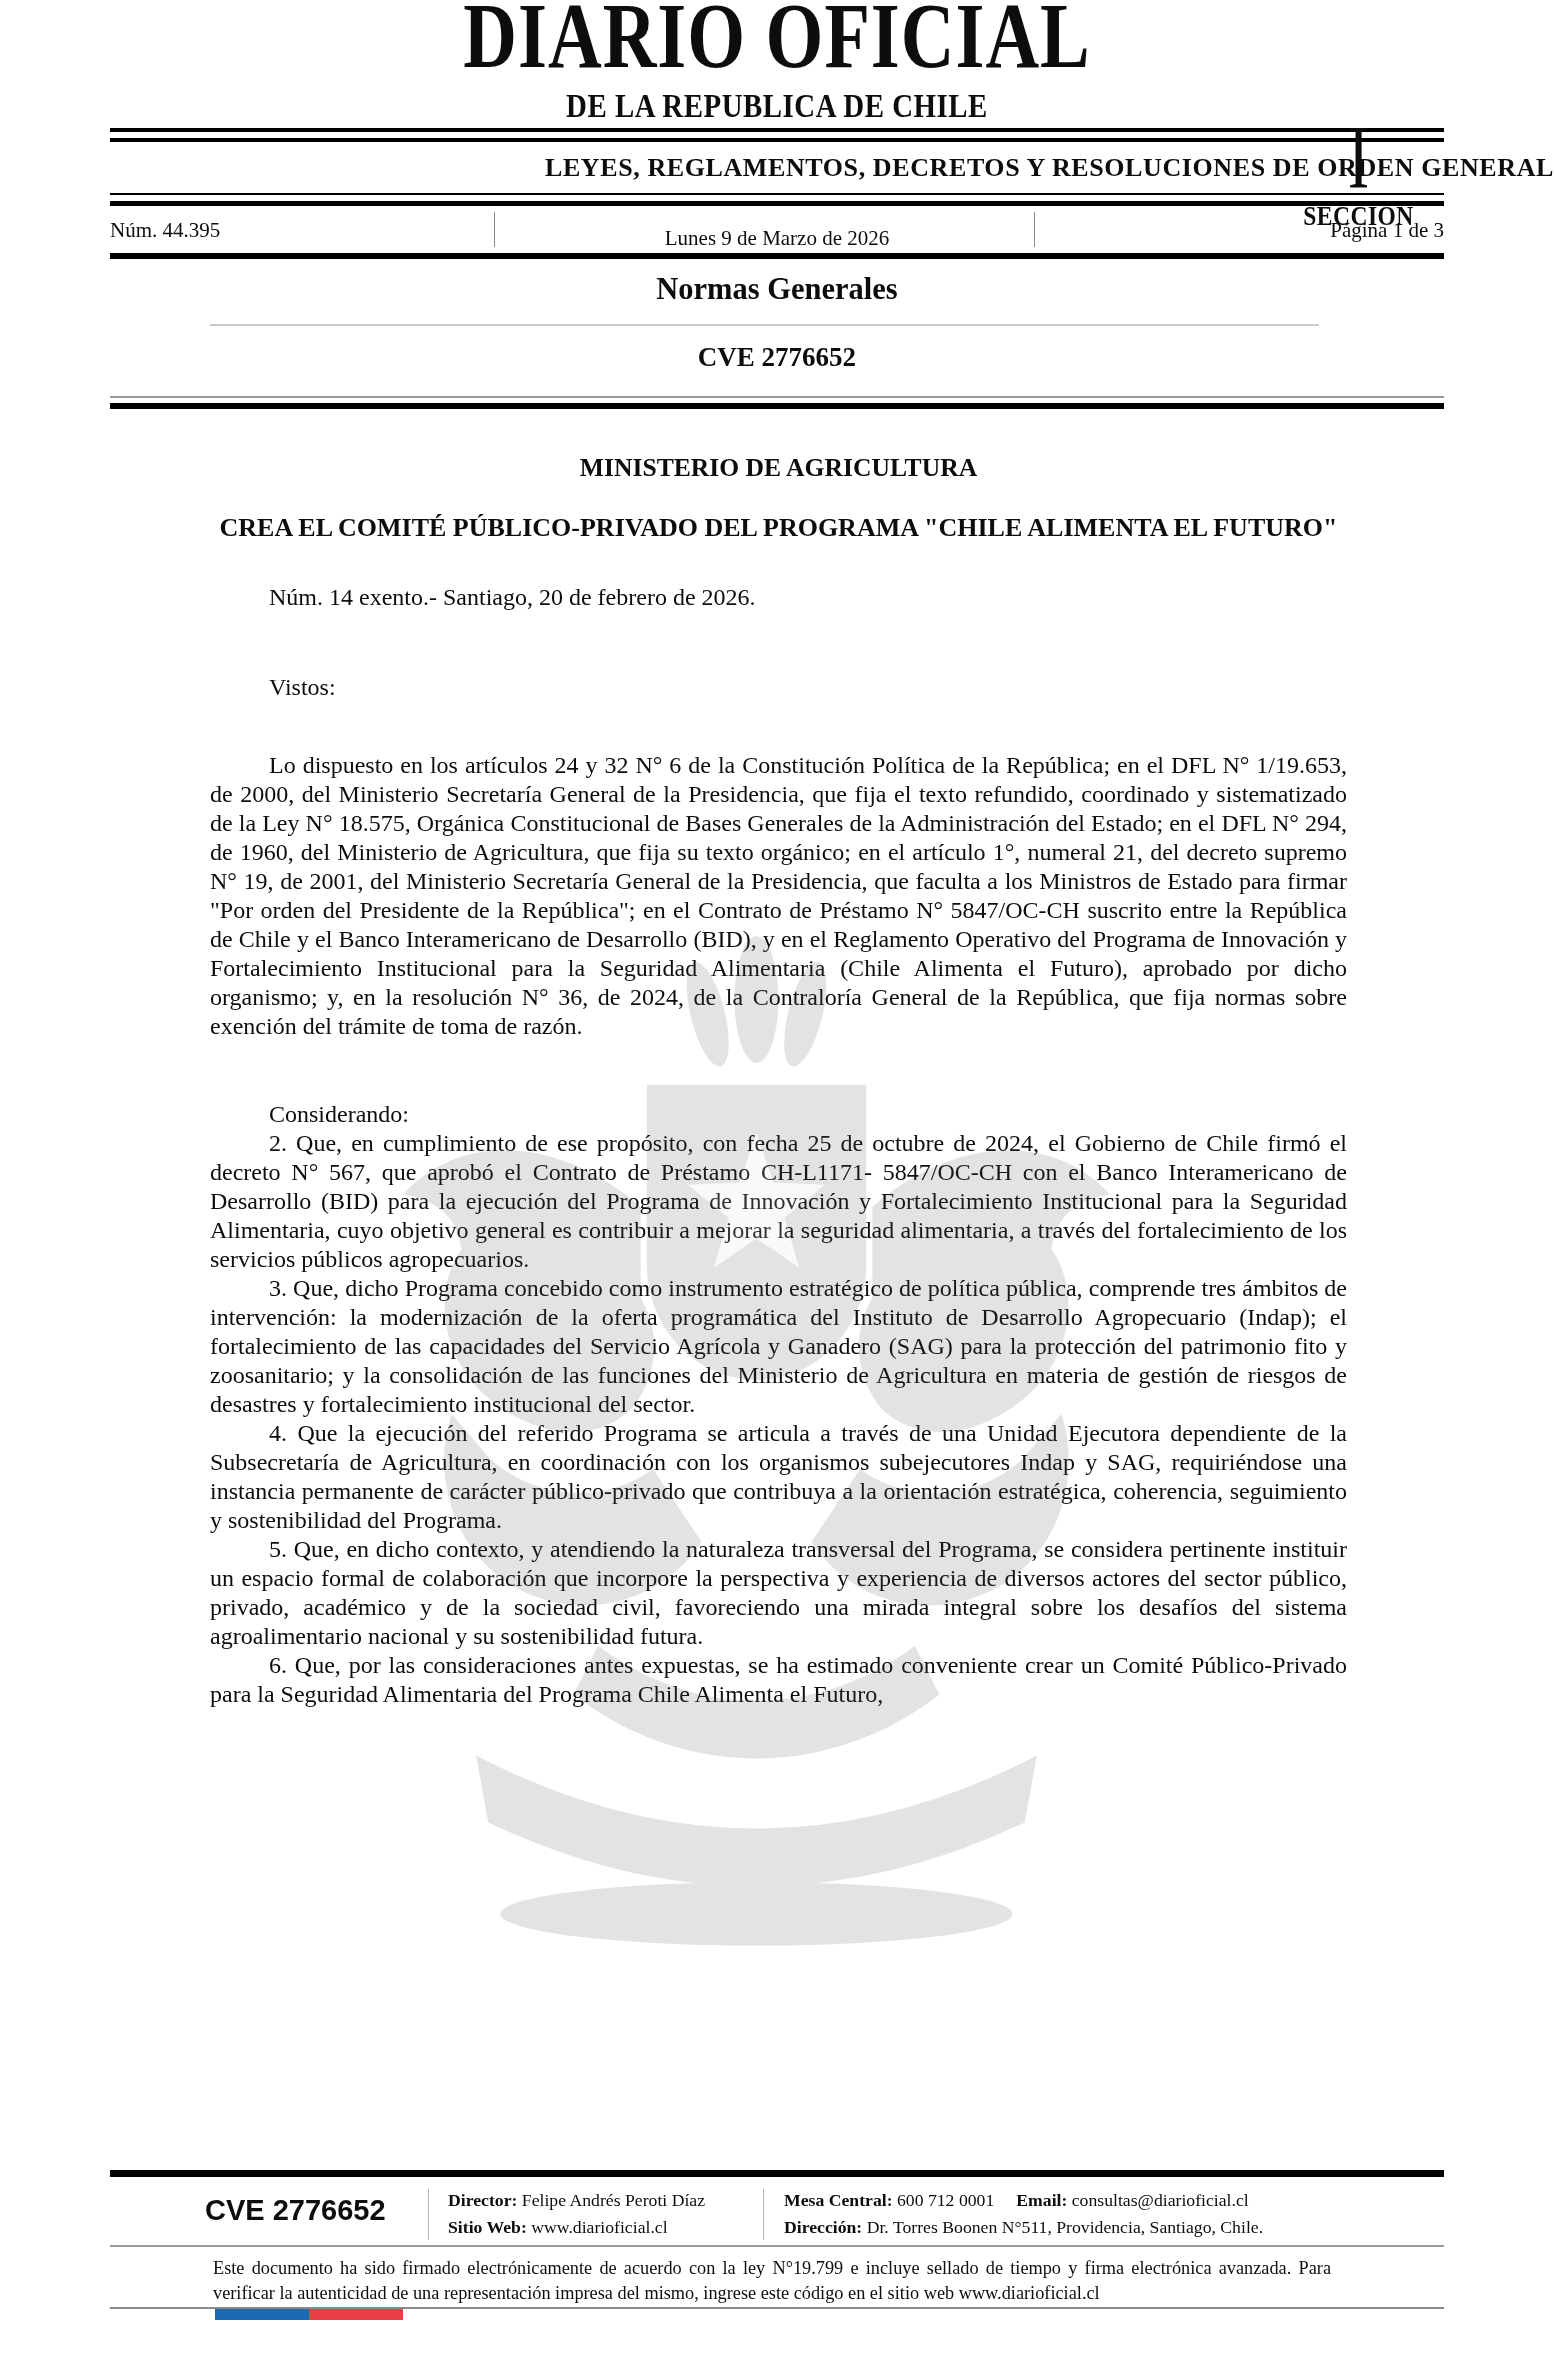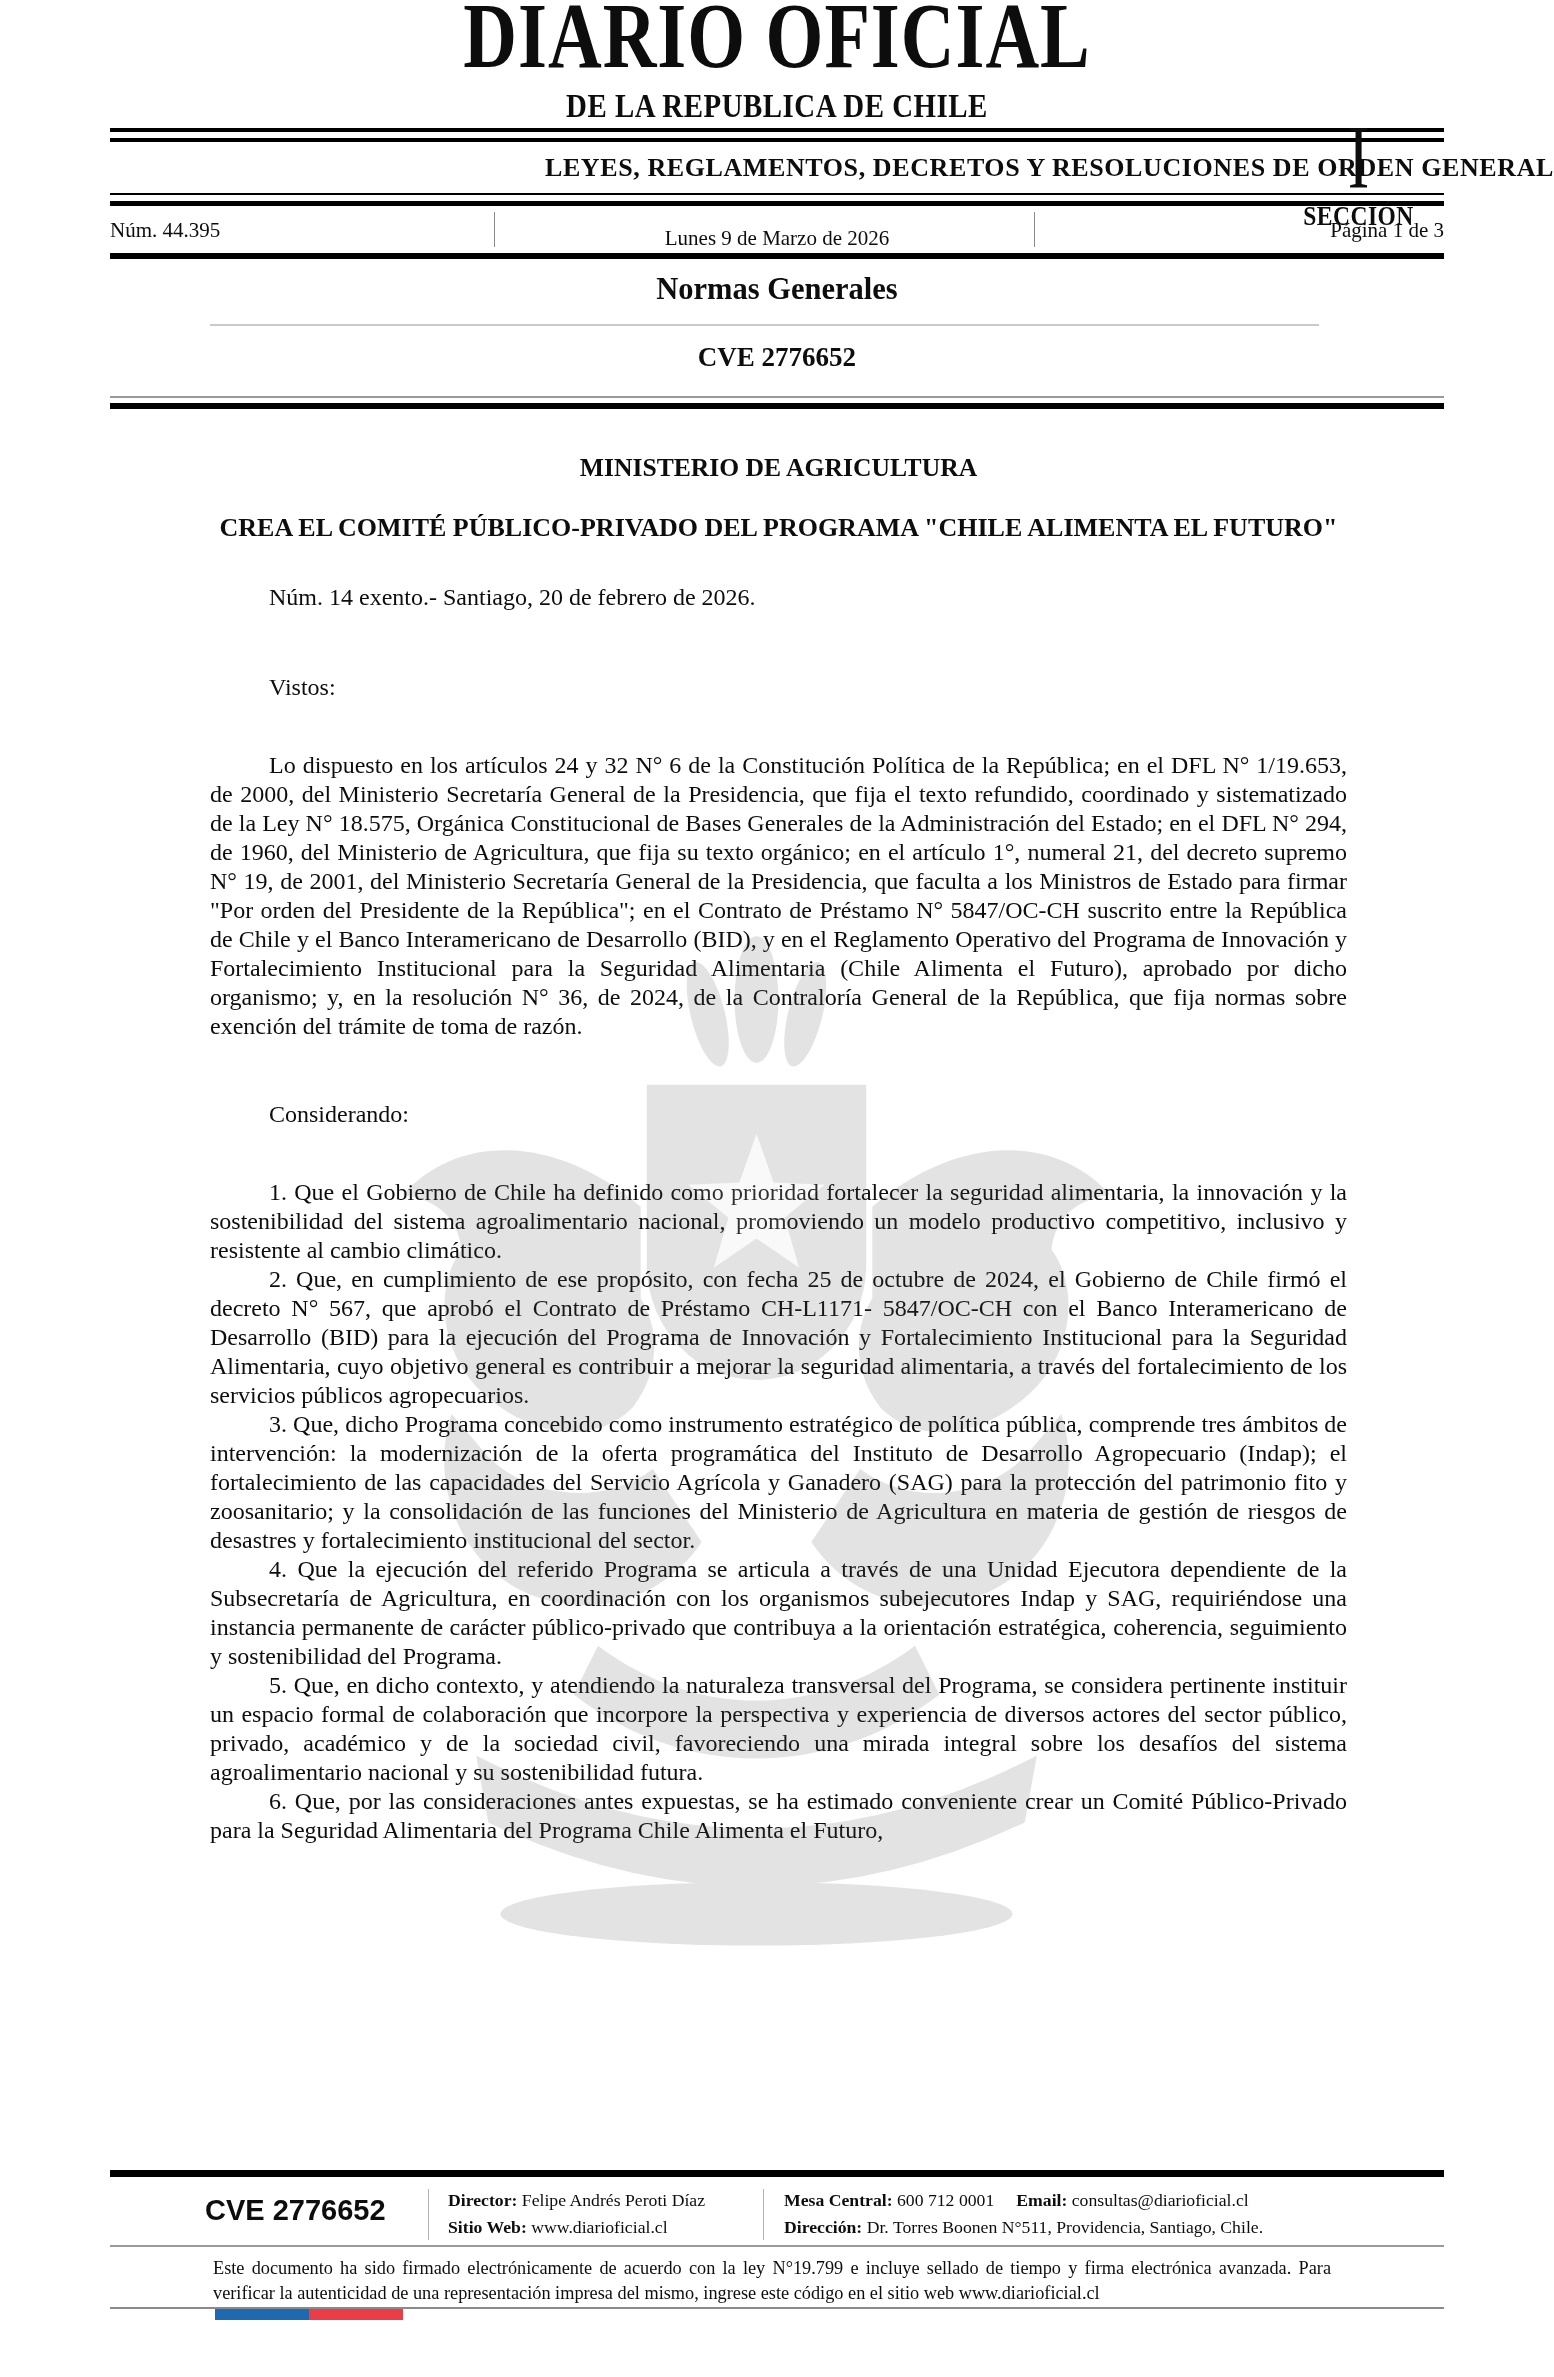--- a/index.html
+++ b/index.html
@@ -129,21 +129,20 @@
   <div class="main">
     <h2 class="h-ministry">MINISTERIO DE AGRICULTURA</h2>
     <h3 class="h-title">CREA EL COMITÉ PÚBLICO-PRIVADO DEL PROGRAMA "CHILE ALIMENTA EL FUTURO"</h3>
 
     <p class="bodytext ind decree-line">Núm. 14 exento.- Santiago, 20 de febrero de 2026.</p>
 
     <p class="bodytext ind label-line" style="margin-top:61px">Vistos:</p>
     <p class="bodytext ind para">Lo dispuesto en los artículos 24 y 32 N° 6 de la Constitución Política de la República; en el DFL N° 1/19.653, de 2000, del Ministerio Secretaría General de la Presidencia, que fija el texto refundido, coordinado y sistematizado de la Ley N° 18.575, Orgánica Constitucional de Bases Generales de la Administración del Estado; en el DFL N° 294, de 1960, del Ministerio de Agricultura, que fija su texto orgánico; en el artículo 1°, numeral 21, del decreto supremo N° 19, de 2001, del Ministerio Secretaría General de la Presidencia, que faculta a los Ministros de Estado para firmar "Por orden del Presidente de la República"; en el Contrato de Préstamo N° 5847/OC-CH suscrito entre la República de Chile y el Banco Interamericano de Desarrollo (BID), y en el Reglamento Operativo del Programa de Innovación y Fortalecimiento Institucional para la Seguridad Alimentaria (Chile Alimenta el Futuro), aprobado por dicho organismo; y, en la resolución N° 36, de 2024, de la Contraloría General de la República, que fija normas sobre exención del trámite de toma de razón.</p>
 
     <p class="bodytext ind label-line">Considerando:</p>
-    <p class="bodytext ind para">1. Que el Gobierno de Chile ha definido como prioridad fortalecer la seguridad alimentaria, la innovación y la sostenibilidad del sistema agroalimentario nacional, promoviendo un modelo productivo competitivo, inclusivo y resistente al cambio climático.</p>
     <p class="bodytext ind para-cont">2. Que, en cumplimiento de ese propósito, con fecha 25 de octubre de 2024, el Gobierno de Chile firmó el decreto N° 567, que aprobó el Contrato de Préstamo CH-L1171- 5847/OC-CH con el Banco Interamericano de Desarrollo (BID) para la ejecución del Programa de Innovación y Fortalecimiento Institucional para la Seguridad Alimentaria, cuyo objetivo general es contribuir a mejorar la seguridad alimentaria, a través del fortalecimiento de los servicios públicos agropecuarios.</p>
     <p class="bodytext ind para-cont">3. Que, dicho Programa concebido como instrumento estratégico de política pública, comprende tres ámbitos de intervención: la modernización de la oferta programática del Instituto de Desarrollo Agropecuario (Indap); el fortalecimiento de las capacidades del Servicio Agrícola y Ganadero (SAG) para la protección del patrimonio fito y zoosanitario; y la consolidación de las funciones del Ministerio de Agricultura en materia de gestión de riesgos de desastres y fortalecimiento institucional del sector.</p>
     <p class="bodytext ind para-cont">4. Que la ejecución del referido Programa se articula a través de una Unidad Ejecutora dependiente de la Subsecretaría de Agricultura, en coordinación con los organismos subejecutores Indap y SAG, requiriéndose una instancia permanente de carácter público-privado que contribuya a la orientación estratégica, coherencia, seguimiento y sostenibilidad del Programa.</p>
     <p class="bodytext ind para-cont">5. Que, en dicho contexto, y atendiendo la naturaleza transversal del Programa, se considera pertinente instituir un espacio formal de colaboración que incorpore la perspectiva y experiencia de diversos actores del sector público, privado, académico y de la sociedad civil, favoreciendo una mirada integral sobre los desafíos del sistema agroalimentario nacional y su sostenibilidad futura.</p>
     <p class="bodytext ind para-cont">6. Que, por las consideraciones antes expuestas, se ha estimado conveniente crear un Comité Público-Privado para la Seguridad Alimentaria del Programa Chile Alimenta el Futuro,</p>
   </div>
 
   <div class="f-abs footer-topline"></div>
 
   <div class="f-abs footer-info">

